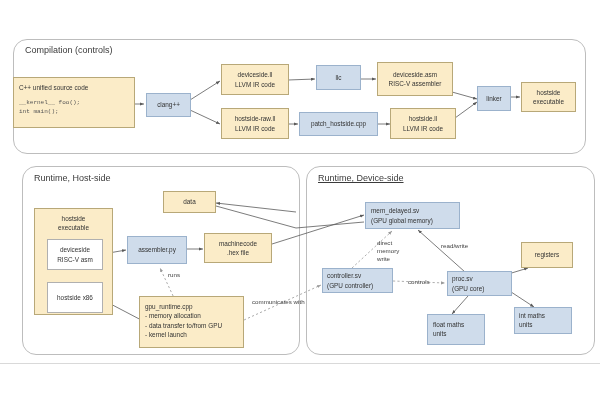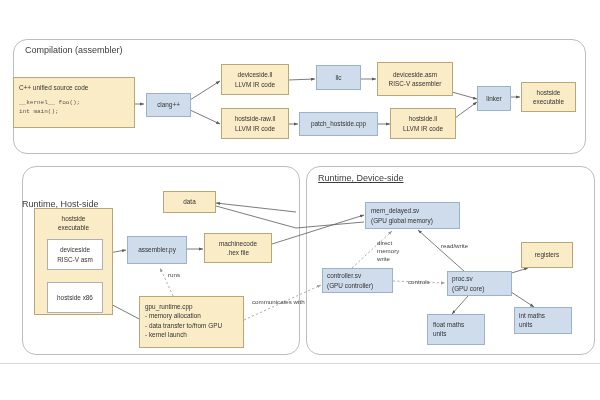--- a/index.html
+++ b/index.html
@@ -93,24 +93,24 @@
   }
   .sp { fill: none; stroke: #5a5a5a; stroke-width: 0.8; }
   .sp.dash { stroke: #9a9a9a; stroke-dasharray: 2.2 2.2; }
 </style>
 </head>
 <body>
 
 <div id="canvas">
 
   <div class="frame" style="left:13px; top:39px; width:573px; height:115px;"></div>
-  <div class="frame-title" style="left:25px; top:45px;">Compilation (assembler)</div>
+  <div class="frame-title" style="left:25px; top:45px;">Compilation (controls)</div>
 
   <div class="frame" style="left:22px; top:166px; width:278px; height:189px;"></div>
-  <div class="frame-title" style="left:22px; top:173px;margin-top:26px;">Runtime, Host-side</div>
+  <div class="frame-title" style="left:34px; top:173px;">Runtime, Host-side</div>
 
   <div class="frame" style="left:306px; top:166px; width:289px; height:189px;"></div>
   <div class="frame-title" style="left:318px; top:173px;text-decoration:underline;">Runtime, Device-side</div>
 
   <div class="page-line" style="top:363px;"></div>
 
   <svg class="wires" viewBox="0 0 600 400">
     <defs>
       <marker id="ah" markerWidth="6" markerHeight="6" refX="5" refY="2" orient="auto">
         <path d="M0,0 L5,2 L0,4 z" fill="#5a5a5a"></path>

